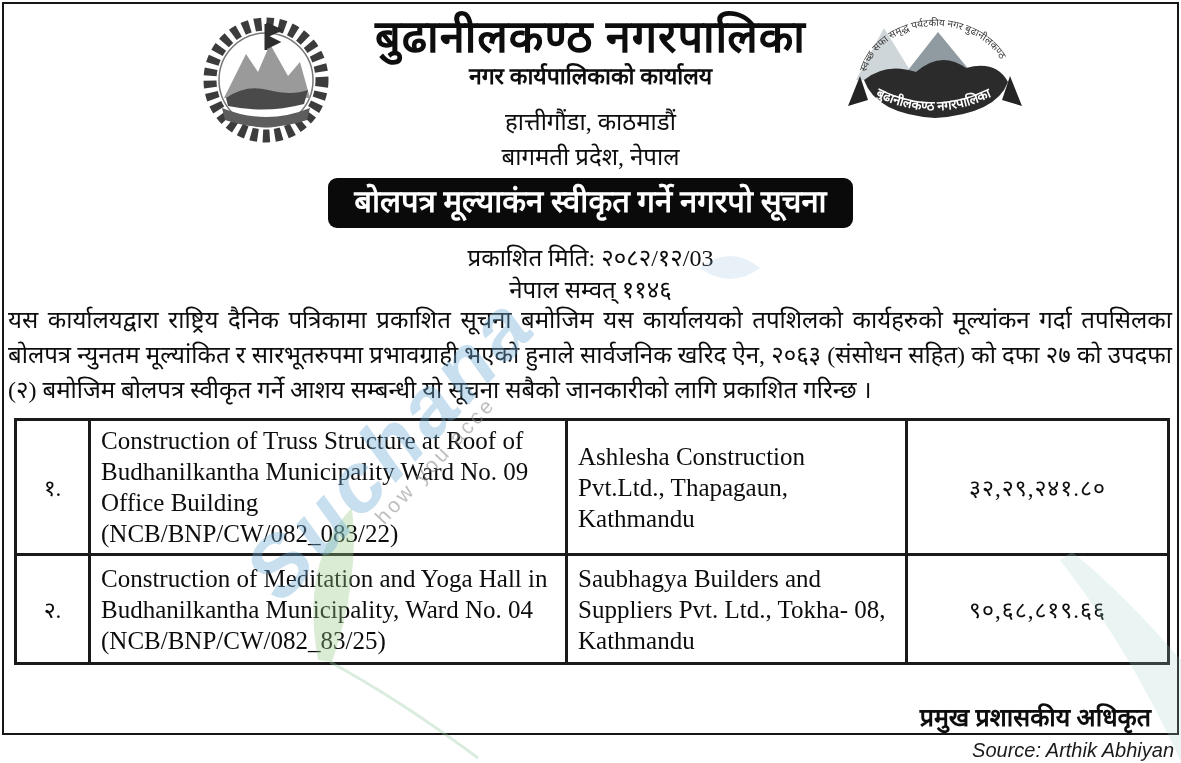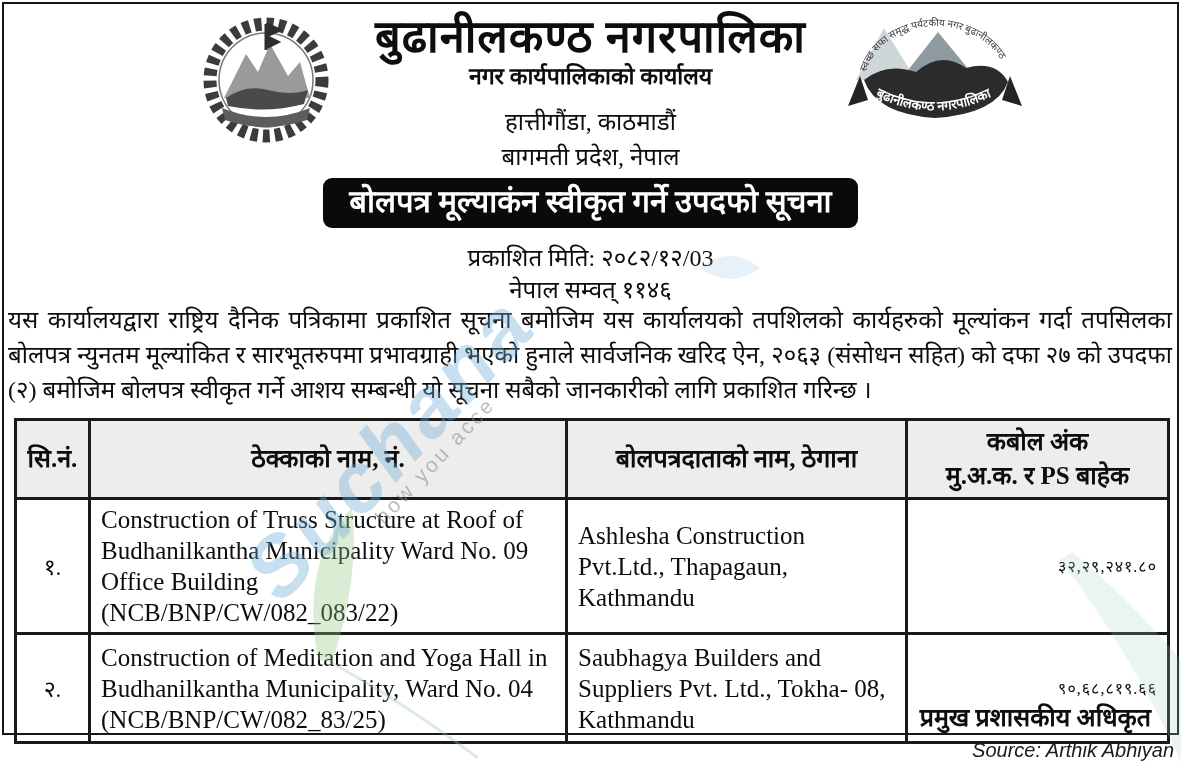--- a/index.html
+++ b/index.html
@@ -35,21 +35,21 @@
   table.notice th,table.notice td{
     border:3px solid #1a1a1a;vertical-align:middle;padding:4px 10px;
   }
   table.notice th{
     background:#ededed;font-size:25px;font-weight:bold;text-align:center;
     height:68px;line-height:1.35;
   }
   td.sn{ text-align:center;font-size:23px;width:74px;}
   td.contract{font-size:25px;line-height:31px;padding-left:13px;margin-top:32px;}
   td.bidder{font-size:25px;line-height:31px;padding-left:13px;}
-  td.amount{text-align:right;font-size:16px;letter-spacing:1px;}
+  td.amount{text-align:center;font-size:23px;letter-spacing:1px;}
   .row1 td{height:89px;}
   .row2 td{height:98px;}
   .signature{
     position:absolute;right:30px;top:699px;font-size:25px;font-weight:bold;
   }
   .source{
     position:absolute;right:7px;top:739px;font-size:20px;font-style:italic;
     font-family:"Liberation Sans","DejaVu Sans",sans-serif;color:#1b1b1b;
   }
   .logo{position:absolute;}
@@ -97,45 +97,36 @@
   <path d="M14 66 L2 96 L22 90 Z M164 66 L176 96 L156 90 Z" fill="#242424"></path>
   <text font-size="13" font-weight="bold" fill="#ffffff"><textPath href="#arcRibbon" startOffset="4">बुढानीलकण्ठ नगरपालिका</textPath></text>
 </svg>
 
 <div class="center title1">बुढानीलकण्ठ नगरपालिका</div>
 <div class="center title2">नगर कार्यपालिकाको कार्यालय</div>
 <div class="center addr1">हात्तीगौंडा, काठमाडौं</div>
 <div class="center addr2">बागमती प्रदेश, नेपाल</div>
 
 <div class="center banner-wrap">
-  <span class="banner">बोलपत्र मूल्याकंन स्वीकृत गर्ने उपदफो सूचना</span>
+  <span class="banner">बोलपत्र मूल्याकंन स्वीकृत गर्ने नगरपो सूचना</span>
 </div>
 
 <div class="center pubdate">प्रकाशित मिति: २०८२/१२/03</div>
 <div class="center sambat">नेपाल सम्वत् ११४६</div>
 
 <div class="bodytext">यस कार्यालयद्वारा राष्ट्रिय दैनिक पत्रिकामा प्रकाशित सूचना बमोजिम यस कार्यालयको तपशिलको कार्यहरुको मूल्यांकन गर्दा तपसिलका बोलपत्र न्युनतम मूल्यांकित र सारभूतरुपमा प्रभावग्राही भएको हुनाले सार्वजनिक खरिद ऐन, २०६३ (संसोधन सहित) को दफा २७ को उपदफा (२) बमोजिम बोलपत्र स्वीकृत गर्ने आशय सम्बन्धी यो सूचना सबैको जानकारीको लागि प्रकाशित गरिन्छ ।</div>
 
 <table class="notice">
   <colgroup>
     <col style="width:74px">
       <col style="width:477px">
       <col style="width:340px">
       <col style="width:262px">
   </colgroup>
   <tbody>
-      <tr>
-    <th>सि.नं.</th>
-    <th>ठेक्काको नाम, नं.</th>
-    <th>बोलपत्रदाताको नाम, ठेगाना</th>
-    <th>
-      <div>कबोल अंक</div>
-      <div>मु.अ.क. र PS बाहेक</div>
-    </th>
-  </tr>
   <tr class="row1">
     <td class="sn">१.</td>
     <td class="contract">Construction of Truss Structure at Roof of Budhanilkantha Municipality Ward No. 09 Office Building (NCB/BNP/CW/082_083/22)</td>
     <td class="bidder">Ashlesha Construction Pvt.Ltd., Thapagaun, Kathmandu</td>
     <td class="amount">३२,२९,२४१.८०</td>
   </tr>
   <tr class="row2">
     <td class="sn">२.</td>
     <td class="contract">Construction of Meditation and Yoga Hall in Budhanilkantha Municipality, Ward No. 04 (NCB/BNP/CW/082_83/25)</td>
     <td class="bidder">Saubhagya Builders and Suppliers Pvt. Ltd., Tokha- 08, Kathmandu</td>

